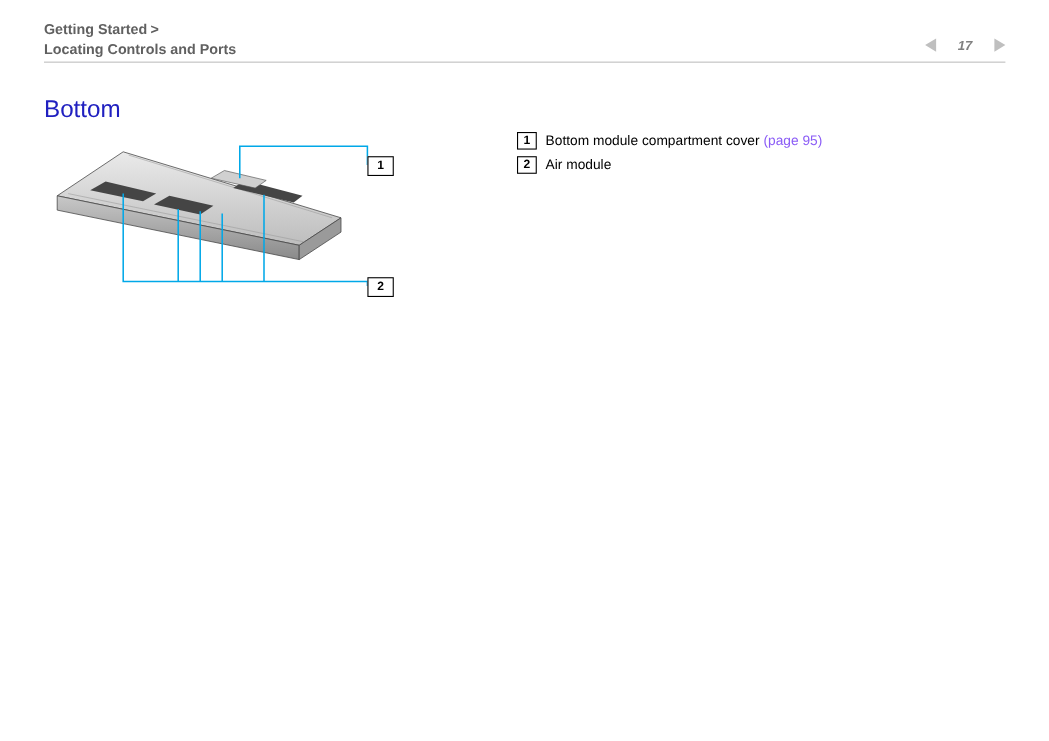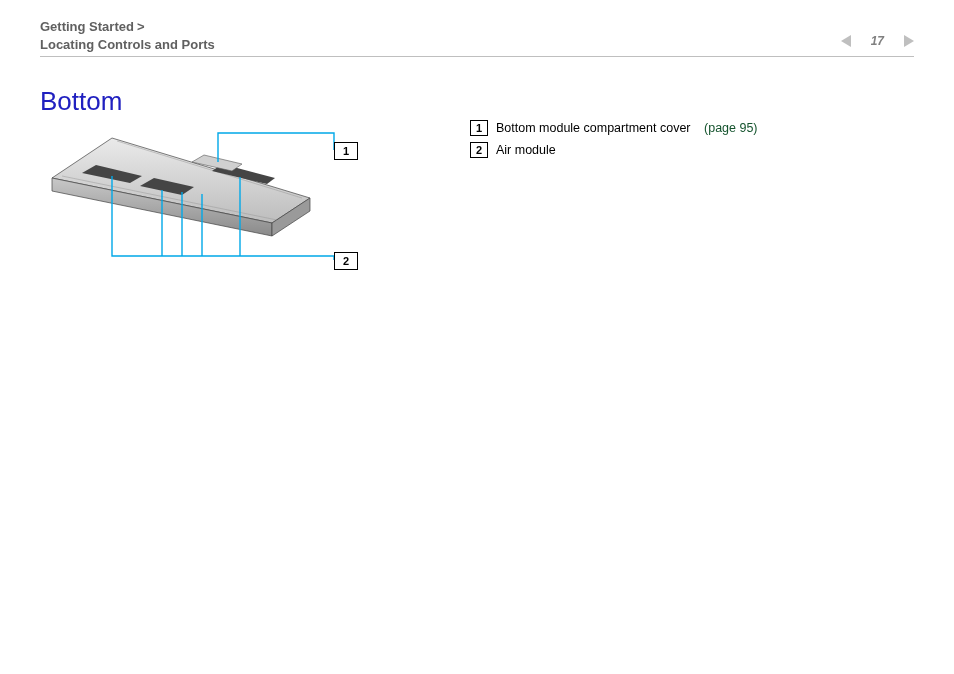--- a/index.html
+++ b/index.html
@@ -60,21 +60,21 @@
     top: 56px;
     left: 40px;
     right: 40px;
     height: 0;
     border-top: 1px solid #bfbfbf;
   }
   .title {
     position: absolute;
     top: 86px;
     left: 40px;
-    font-size: 26px;
+    font-size: 22px;
     color: #2020c0;
     font-weight: normal;
   }
   
   .figure {
     position: absolute;
     top: 118px;
     left: 42px;
     width: 320px;
     height: 160px;
@@ -114,24 +114,23 @@
     border: 1px solid #000;
     font-size: 11px;
     font-weight: bold;
     text-align: center;
     line-height: 14px;
   }
   .legend-row .txt {
     white-space: nowrap;
   }
   .legend-row .link {
-    color: #14532d;
+    color: #8b5cf6;
     text-decoration: none;
     cursor: pointer;
-    margin-left: 10px;
   }
 </style>
 </head>
 <body>
 
 <div class="header">
   <div class="breadcrumb">
     <span>Getting Started</span><span class="gt">&gt;</span><br>
     <span>Locating Controls and Ports</span>
   </div>

